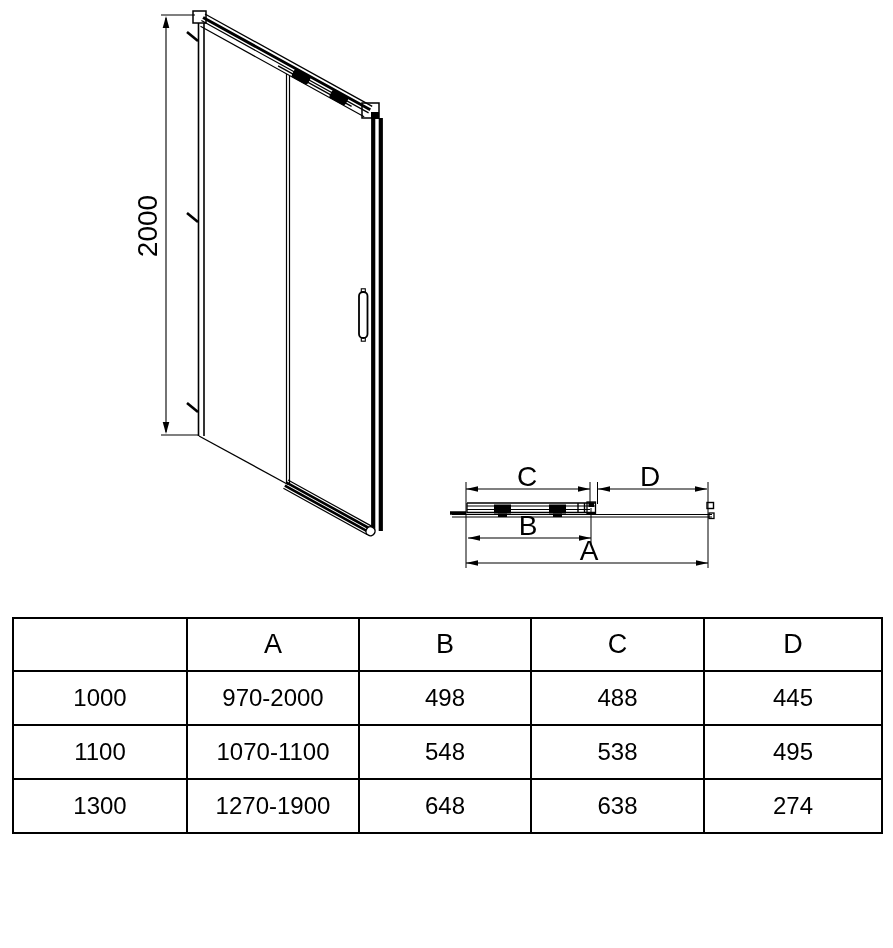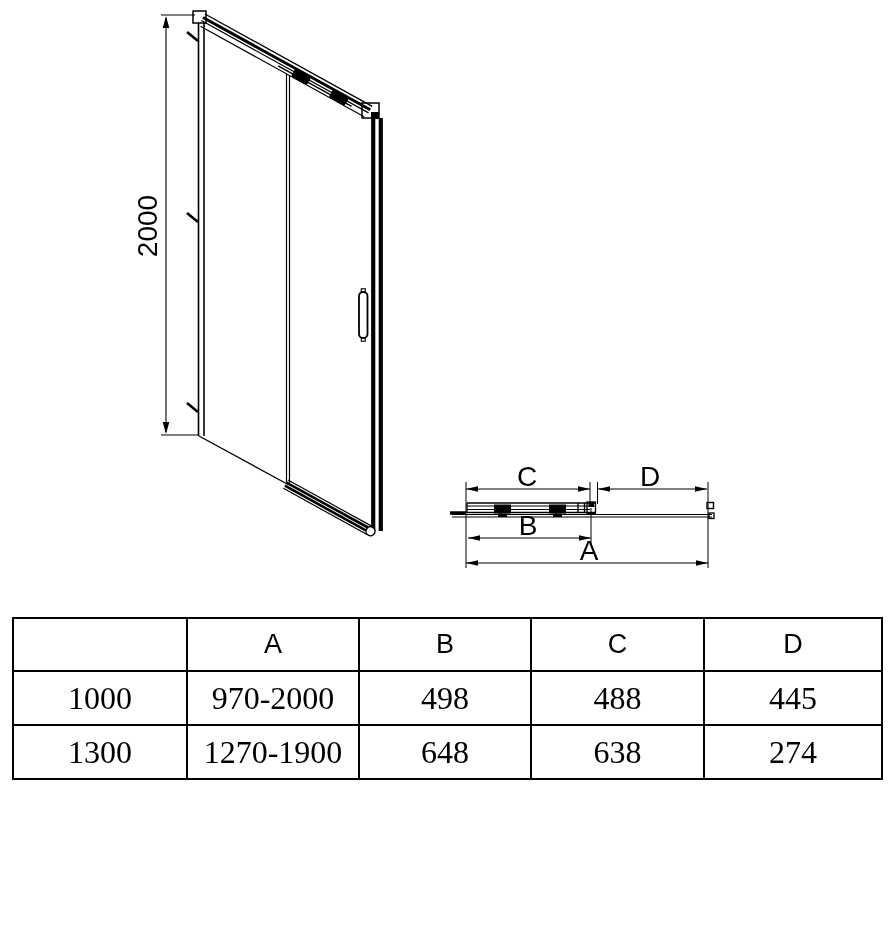--- a/index.html
+++ b/index.html
@@ -26,21 +26,21 @@
     color:#000000;
   }
   .spec-table th,.spec-table td{
     border:2px solid #000000;
     text-align:center;
     vertical-align:middle;
     font-weight:400;
     padding:0;
   }
   .spec-table th{height:51px;font-size:27px;}
-  .spec-table td{height:52px;font-size:32px;font-family:Liberation Serif, serif;}
+  .spec-table td{height:52px;font-size:24px;}
 </style>
 </head>
 <body>
 
 <div class="page">
 
   <svg class="drawing-svg" width="893" height="600" viewBox="0 0 893 600">
 
     <g stroke="#000000" fill="none" stroke-width="1.3">
 
@@ -181,20 +181,27 @@
     </thead>
     <tbody>
       <tr>
         <td>1000</td>
         <td>970-2000</td>
         <td>498</td>
         <td>488</td>
         <td>445</td>
       </tr>
       <tr>
+        <td>1100</td>
+        <td>1070-1100</td>
+        <td>548</td>
+        <td>538</td>
+        <td>495</td>
+      </tr>
+      <tr>
         <td>1300</td>
         <td>1270-1900</td>
         <td>648</td>
         <td>638</td>
         <td>274</td>
       </tr>
     </tbody>
   </table>
 </div>
 

